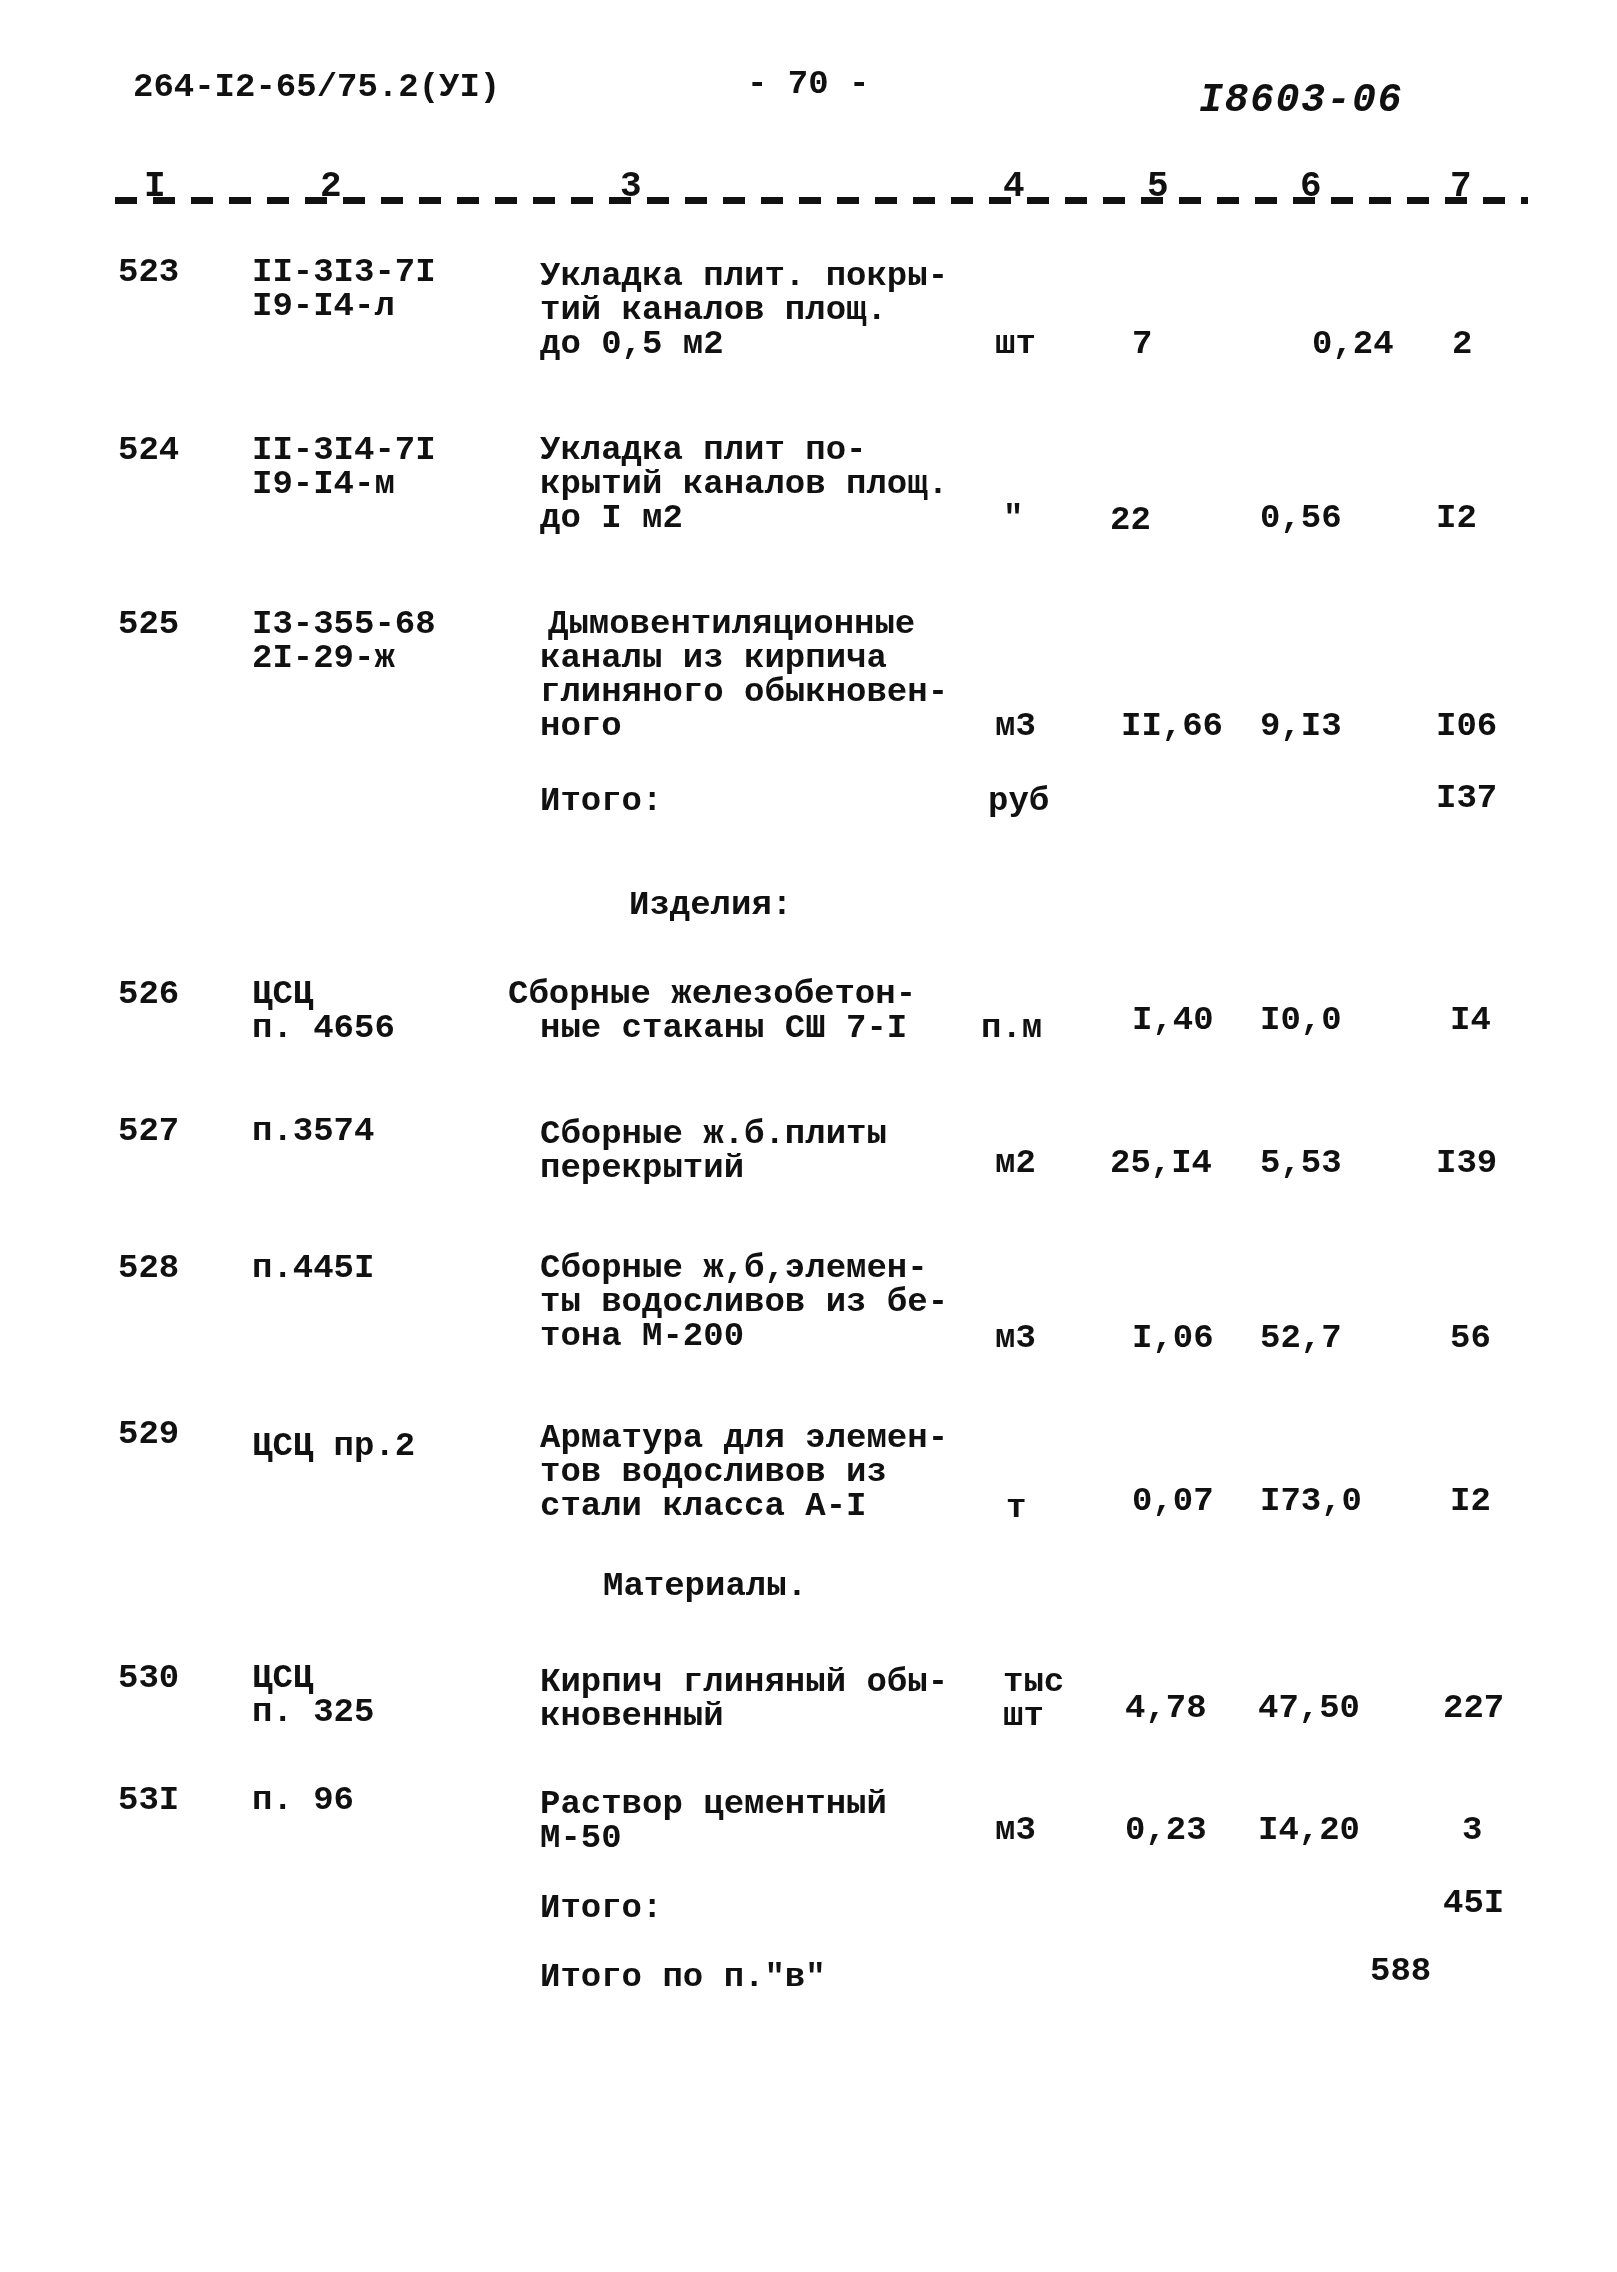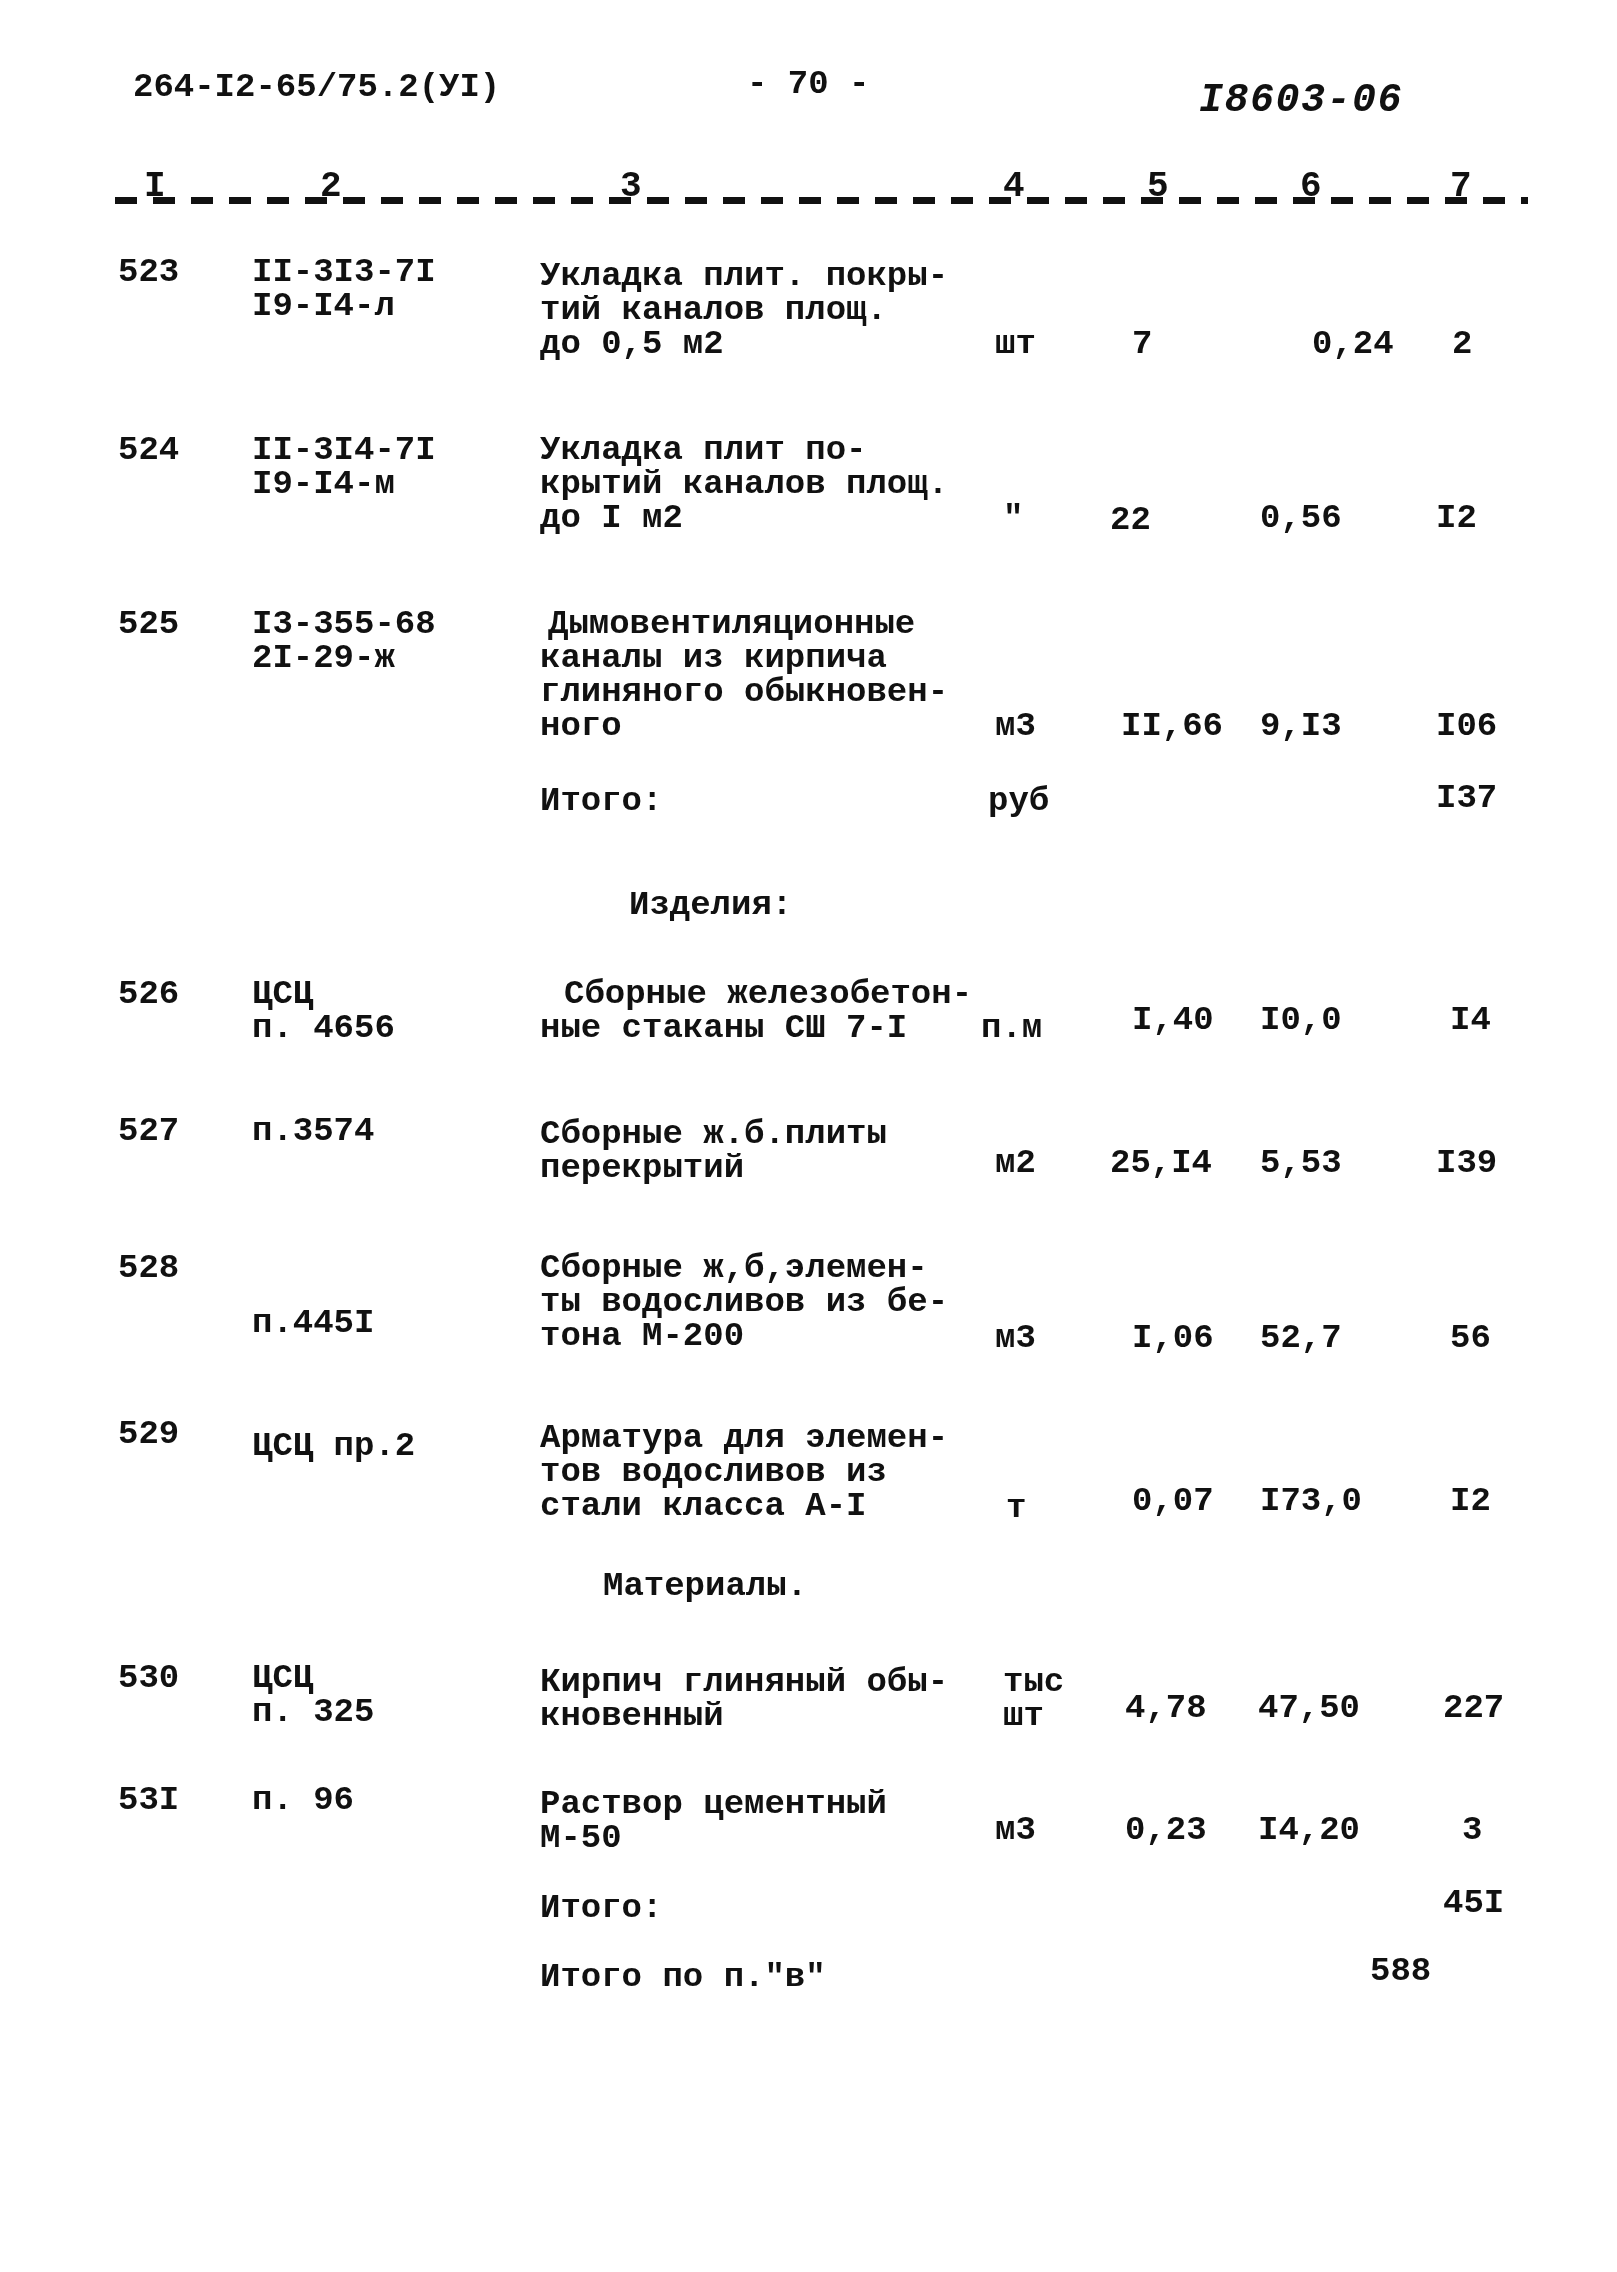--- a/index.html
+++ b/index.html
@@ -80,42 +80,42 @@
   <div class="abs t" style="left:988px;top:784px;">руб</div>
   <div class="abs t" style="left:1436px;top:781px;">I37</div>
 </div>
 
 <div class="abs desc" style="left:629px;top:888px;">Изделия:</div>
 
 <div>
   <div class="abs t" style="left:118px;top:977px;">526</div>
   <div class="abs t" style="left:252px;top:977px;">ЦСЦ</div>
   <div class="abs t" style="left:252px;top:1011px;">п. 4656</div>
-  <div class="abs desc" style="left:564px;top:977px;">Сборные железобетон-</div>
+  <div class="abs desc" style="left:508px;top:977px;">Сборные железобетон-</div>
   <div class="abs desc" style="left:540px;top:1011px;">ные стаканы СШ 7-I</div>
   <div class="abs t" style="left:981px;top:1011px;">п.м</div>
   <div class="abs t" style="left:1132px;top:1003px;">I,40</div>
   <div class="abs t" style="left:1260px;top:1003px;">I0,0</div>
   <div class="abs t" style="left:1450px;top:1003px;">I4</div>
 </div>
 
 <div>
   <div class="abs t" style="left:118px;top:1114px;">527</div>
   <div class="abs t" style="left:252px;top:1114px;">п.3574</div>
   <div class="abs desc" style="left:540px;top:1117px;">Сборные ж.б.плиты</div>
   <div class="abs desc" style="left:540px;top:1151px;">перекрытий</div>
   <div class="abs t" style="left:995px;top:1146px;">м2</div>
   <div class="abs t" style="left:1110px;top:1146px;">25,I4</div>
   <div class="abs t" style="left:1260px;top:1146px;">5,53</div>
   <div class="abs t" style="left:1436px;top:1146px;">I39</div>
 </div>
 
 <div>
   <div class="abs t" style="left:118px;top:1251px;">528</div>
-  <div class="abs t" style="left:252px;top:1306px;">п.445I</div>
+  <div class="abs t" style="left:252px;top:1251px;">п.445I</div>
   <div class="abs desc" style="left:540px;top:1251px;">Сборные ж,б,элемен-</div>
   <div class="abs desc" style="left:540px;top:1285px;font-family:Liberation Mono, monospace;">ты водосливов из бе-</div>
   <div class="abs desc" style="left:540px;top:1319px;">тона М-200</div>
   <div class="abs t" style="left:995px;top:1321px;">м3</div>
   <div class="abs t" style="left:1132px;top:1321px;">I,06</div>
   <div class="abs t" style="left:1260px;top:1321px;">52,7</div>
   <div class="abs t" style="left:1450px;top:1321px;">56</div>
 </div>
 
 <div>

